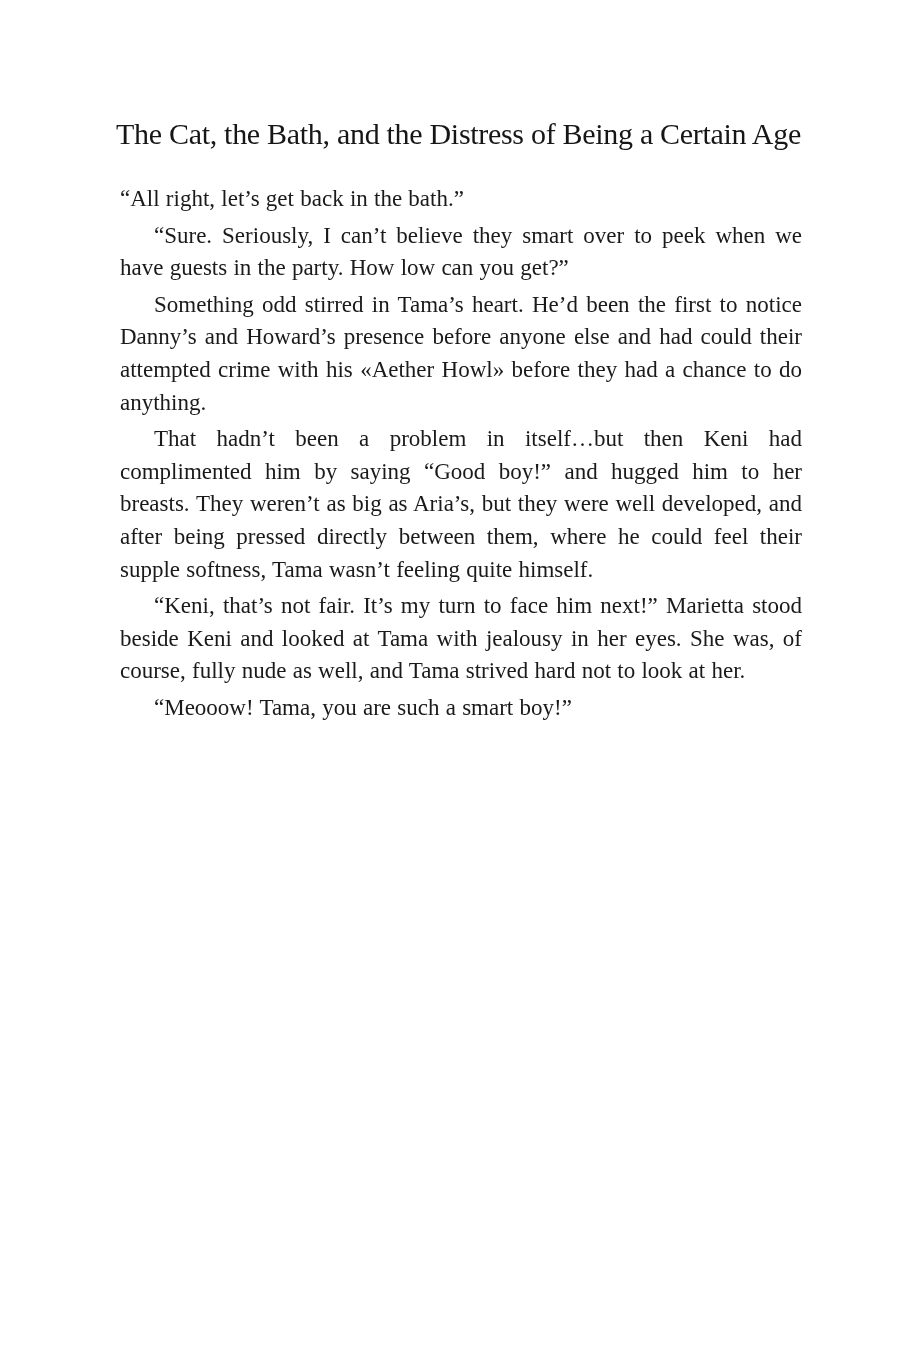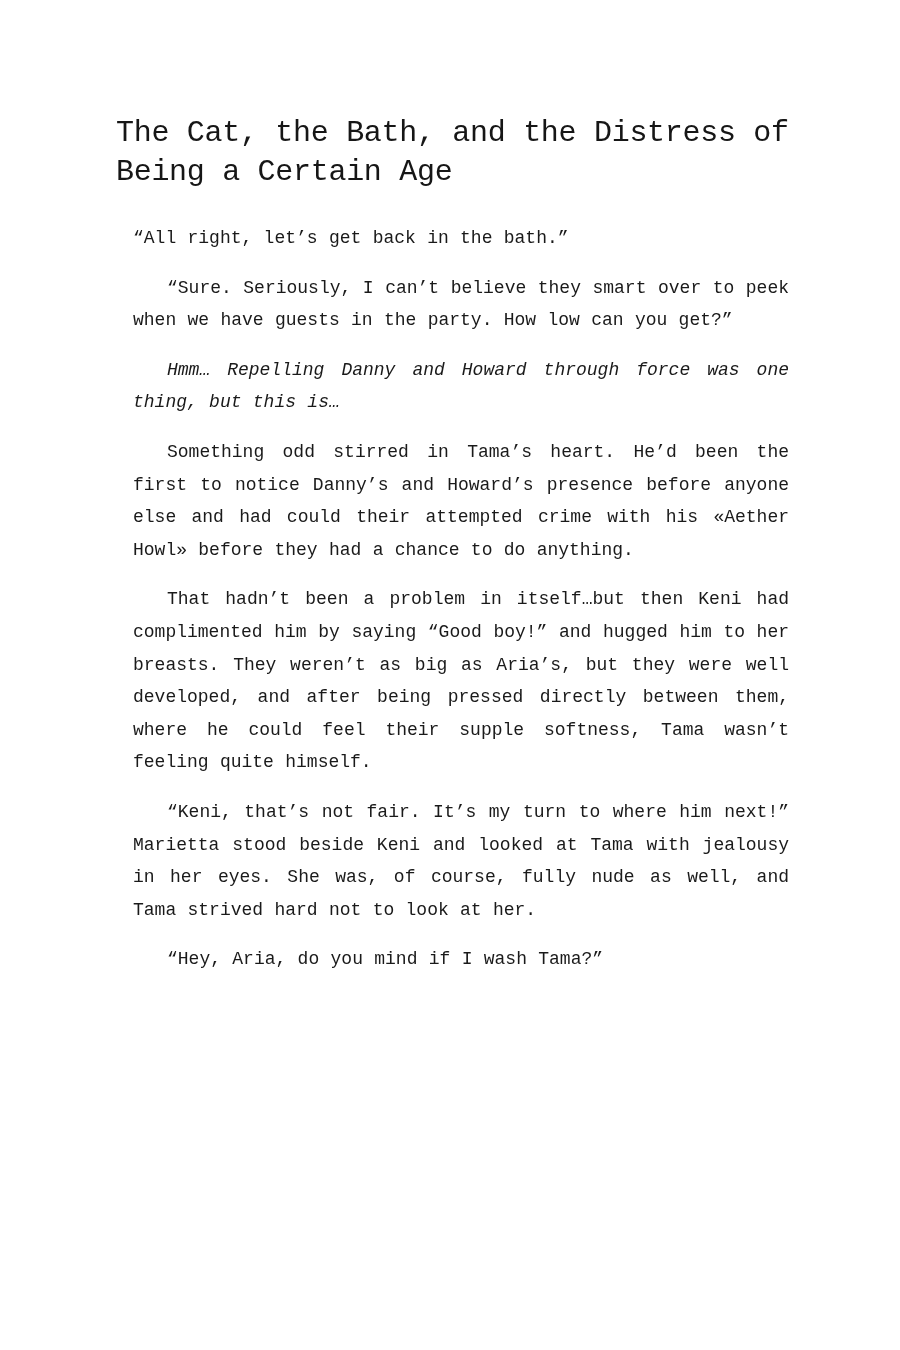--- a/index.html
+++ b/index.html
@@ -12,34 +12,34 @@
     height: 1350px;
     overflow: hidden;
   }
   .page {
     box-sizing: border-box;
     width: 872px;
     height: 1350px;
     background: #ffffff;
     color: #1a1a1a;
     padding: 114px 66px 0 116px;
-    font-family: Liberation Mono, monospace;
+    font-family: Liberation Serif, serif;
   }
   .title {
     margin: 0 0 30px 0;
     font-weight: normal;
     font-size: 30px;
     line-height: 39px;
     letter-spacing: -0.3px;
     color: #161616;
     text-align: left;
   }
   .body-text p {
-    margin: 17px;
-    font-size: 18px;
+    margin: 4px;
+    font-size: 23px;
     line-height: 32.6px;
     text-align: justify;
     text-indent: 34px;
     color: #1a1a1a;
     word-spacing: 0.5px;
   }
   .body-text p:first-child {
     text-indent: 0;
   }
   .body-text p.italic {
@@ -47,19 +47,18 @@
   }
 </style>
 </head>
 <body>
 
 <div class="page">
   <h1 class="title">The Cat, the Bath, and the Distress of Being a Certain Age</h1>
   <div class="body-text">
       <p>“All right, let’s get back in the bath.”</p>
       <p>“Sure. Seriously, I can’t believe they smart over to peek when we have guests in the party. How low can you get?”</p>
-      <p class="italic">Hmm… Repelling Danny and Howard through force was one thing, but this is…</p>
       <p>Something odd stirred in Tama’s heart. He’d been the first to notice Danny’s and Howard’s presence before any­one else and had could their attempted crime with his «Aether Howl» before they had a chance to do anything.</p>
       <p>That hadn’t been a problem in itself…but then Keni had complimented him by saying “Good boy!” and hugged him to her breasts. They weren’t as big as Aria’s, but they were well developed, and after being pressed directly between them, where he could feel their supple softness, Tama wasn’t feeling quite himself.</p>
-      <p>“Keni, that’s not fair. It’s my turn to where him next!” Marietta stood beside Keni and looked at Tama with jeal­ousy in her eyes. She was, of course, fully nude as well, and Tama strived hard not to look at her.</p>
-      <p>“Hey, Aria, do you mind if I wash Tama?”</p>
+      <p>“Keni, that’s not fair. It’s my turn to face him next!” Marietta stood beside Keni and looked at Tama with jeal­ousy in her eyes. She was, of course, fully nude as well, and Tama strived hard not to look at her.</p>
+      <p>“Meooow! Tama, you are such a smart boy!”</p>
     </div>
 </div>
 
 </body></html>

